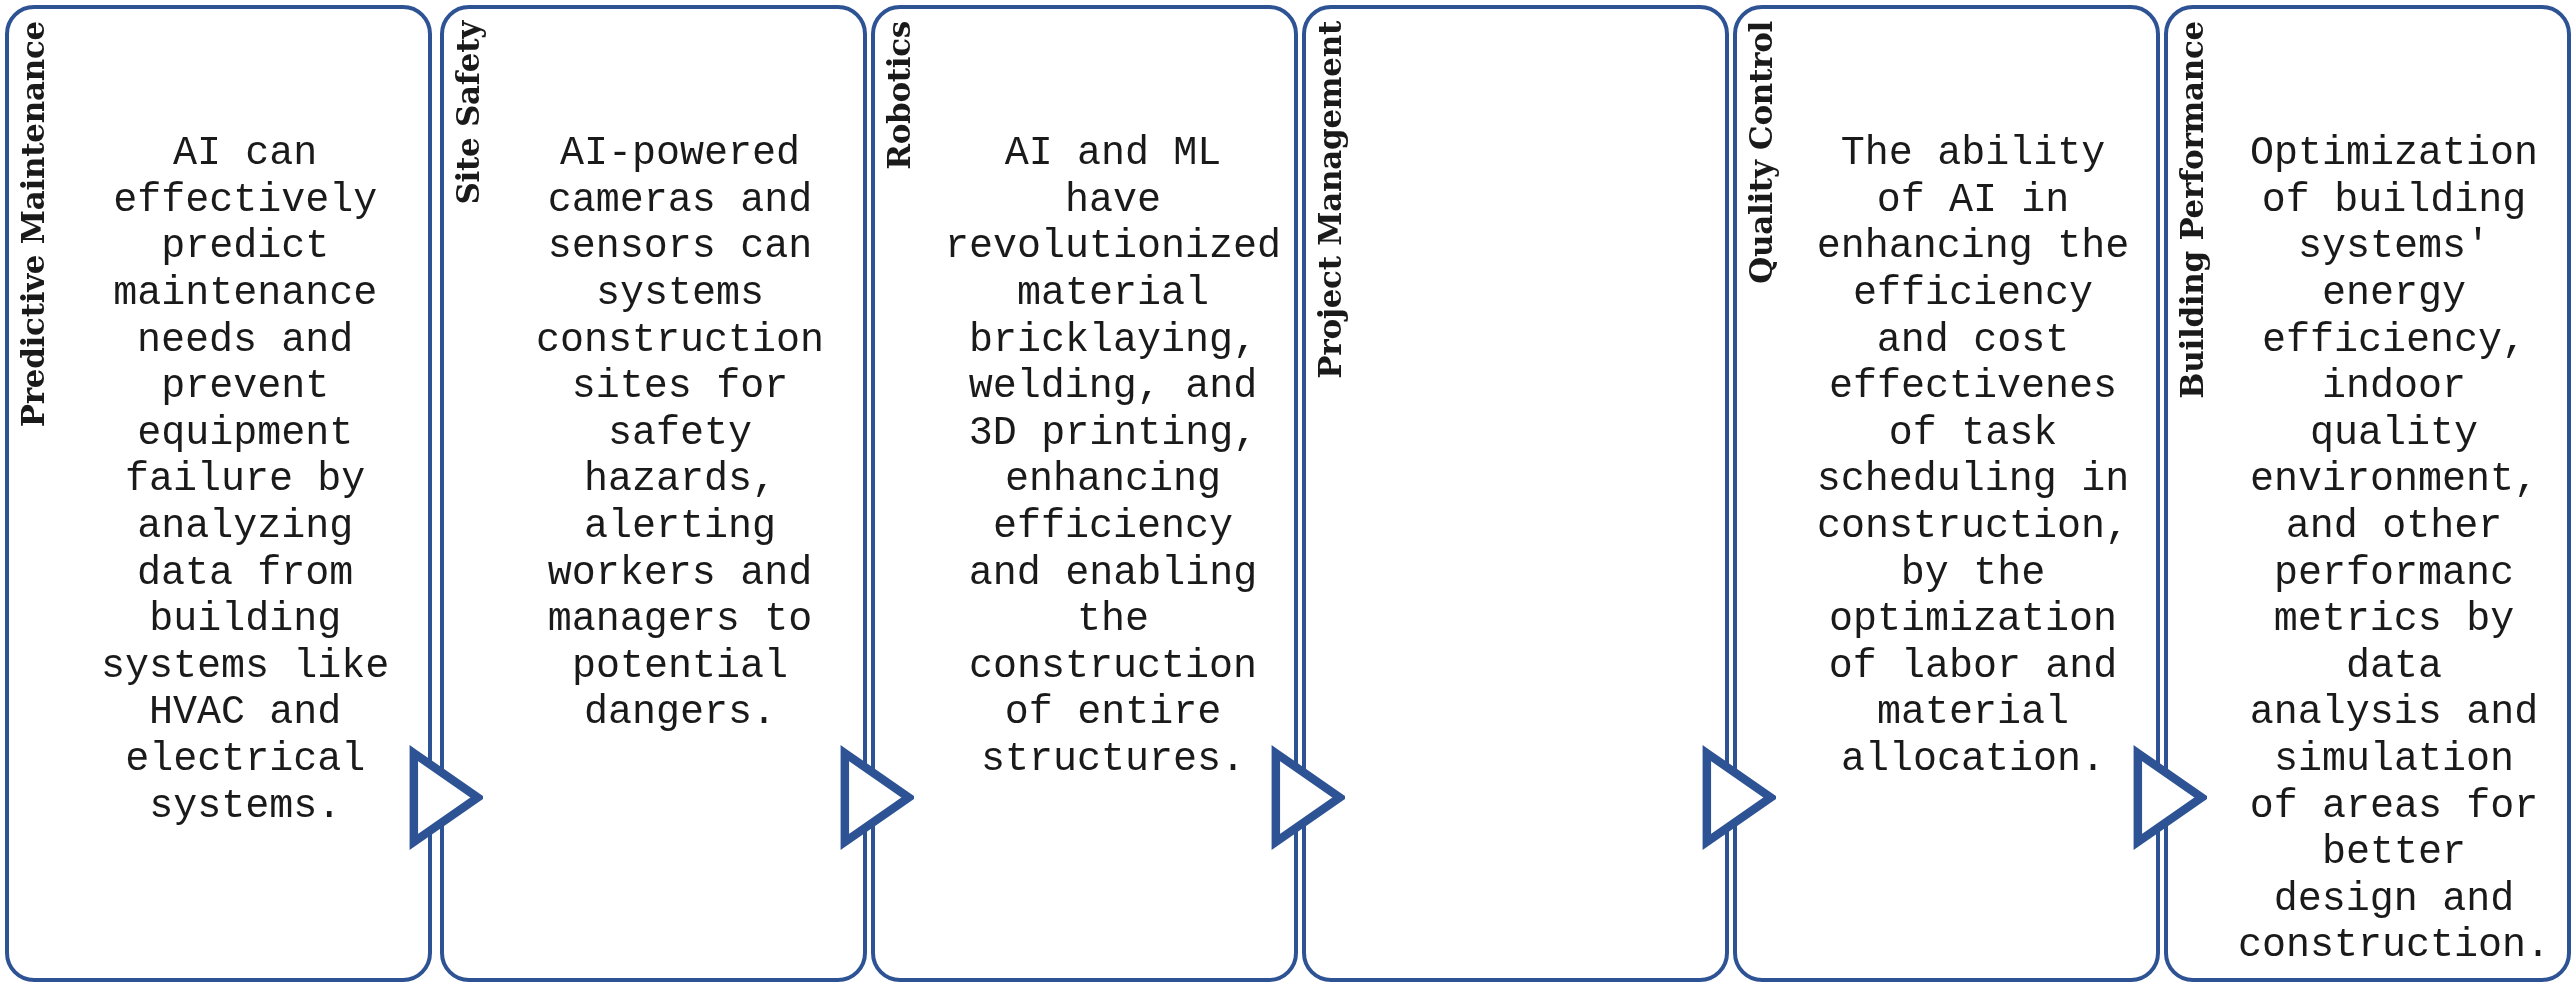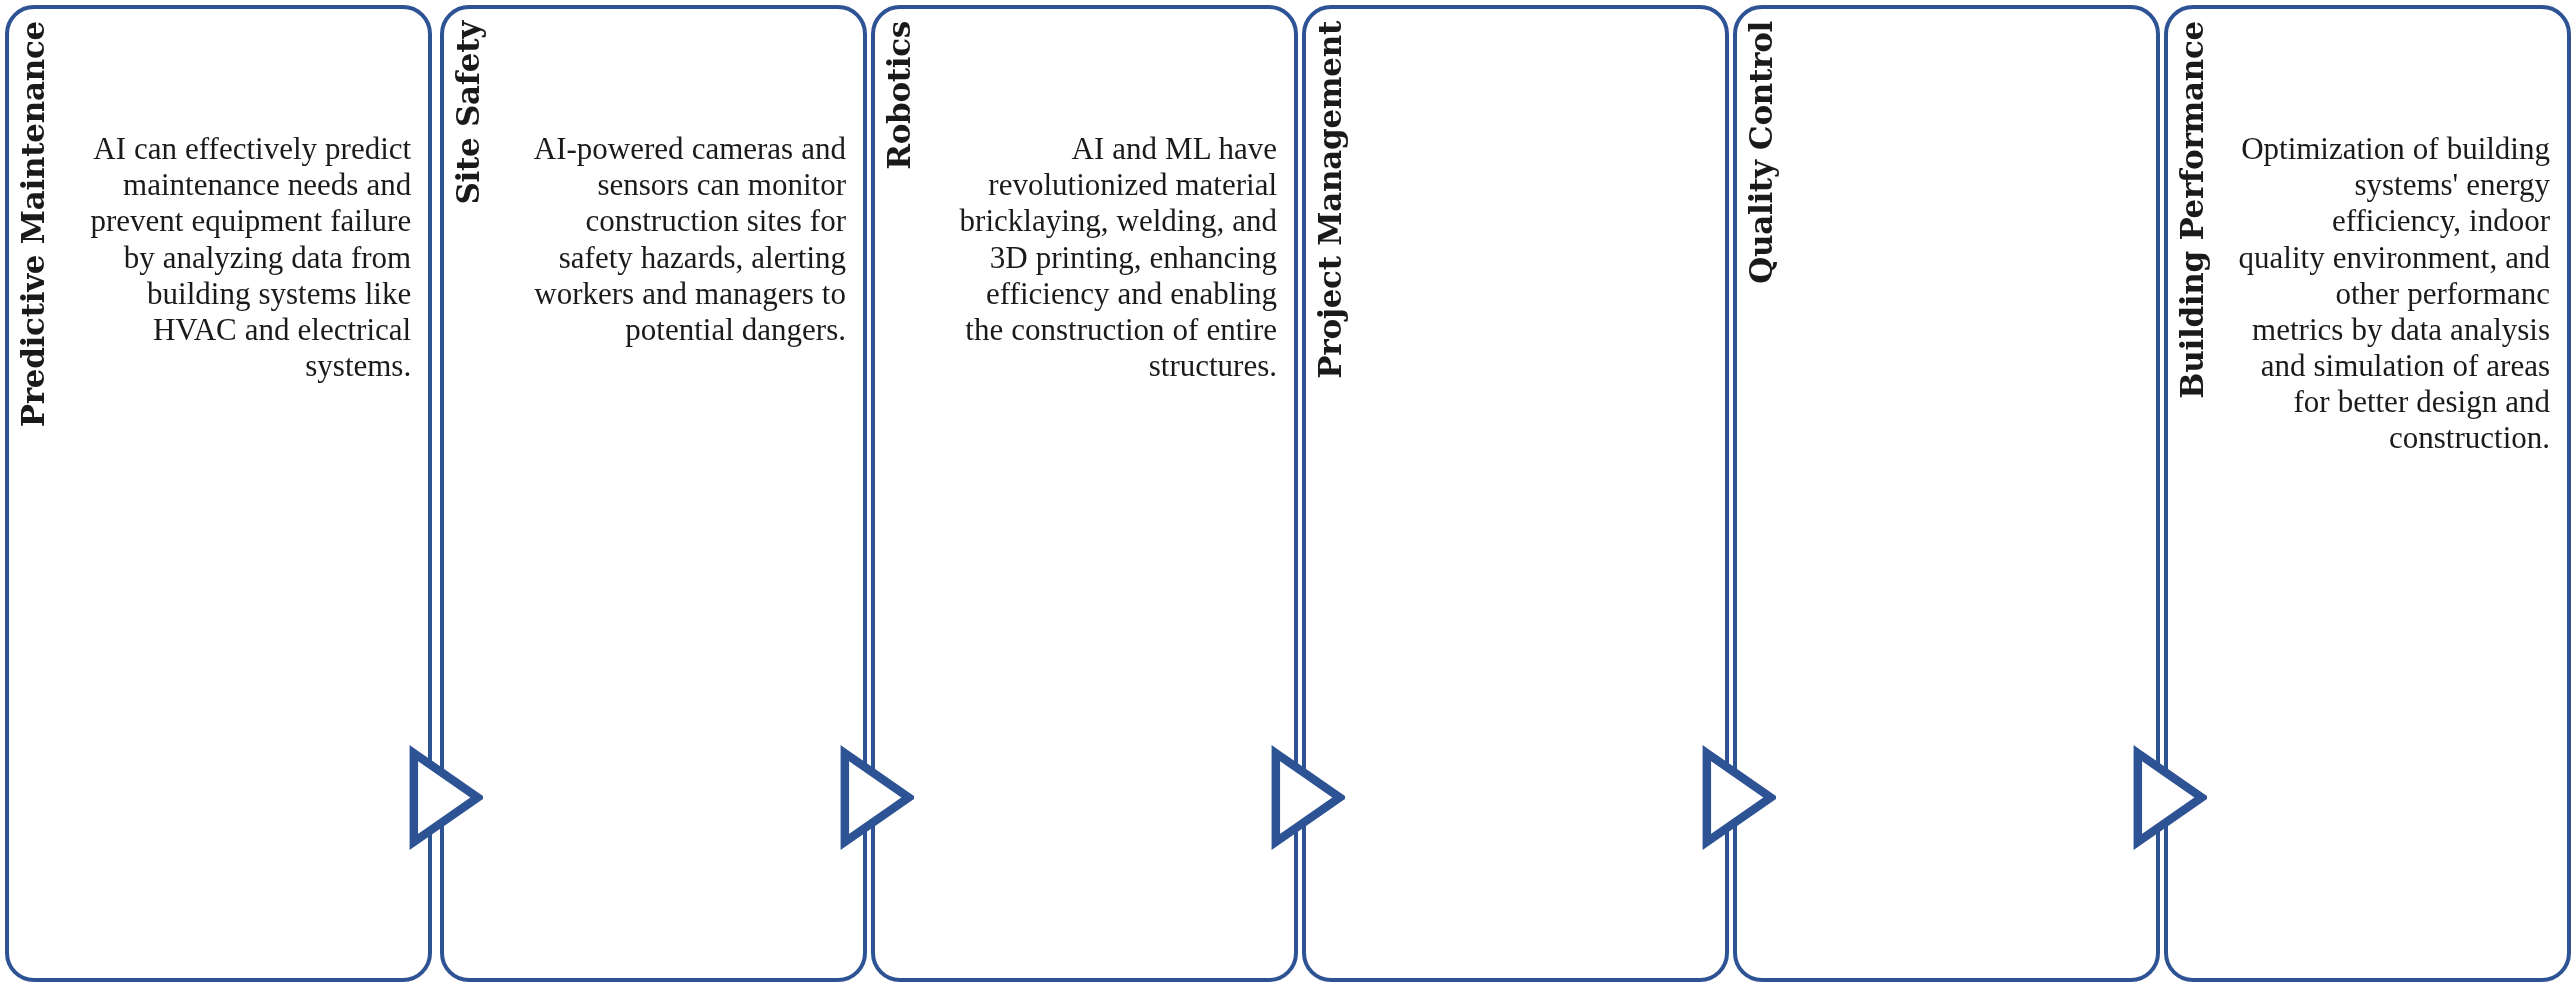--- a/index.html
+++ b/index.html
@@ -57,25 +57,25 @@
     letter-spacing: -0.3px;
   }
 
   
   .stage-body {
     flex: 1 1 auto;
     padding: 122px 17px 0 22px;
     box-sizing: border-box;
   }
   .stage-text {
-    font-family: Liberation Serif, serif;
-    font-size: 31px;
+    font-family: Liberation Mono, monospace;
+    font-size: 40px;
     line-height: 1.165;
     color: #1a1a1a;
-    text-align: right;
+    text-align: center;
     word-spacing: 0.3px;
   }
 
   
   .chevron {
     position: absolute;
     top: 745px;
     width: 77px;
     height: 105px;
     z-index: 5;
@@ -99,21 +99,21 @@
     <div class="stage-body">
       <div class="stage-text">AI can effectively predict maintenance needs and prevent equipment failure by analyzing data from building systems like HVAC and electrical systems.</div>
     </div>
   </div>
 
   <div class="stage-card" style="left:440px; width:427px;">
     <div class="stage-label-rail">
       <div class="stage-label">Site Safety</div>
     </div>
     <div class="stage-body">
-      <div class="stage-text">AI-powered cameras and sensors can monitor construction sites for safety hazards, alerting workers and managers to potential dangers.</div>
+      <div class="stage-text">AI-powered cameras and sensors can systems construction sites for safety hazards, alerting workers and managers to potential dangers.</div>
     </div>
   </div>
 
   <div class="stage-card" style="left:871px; width:427px;">
     <div class="stage-label-rail">
       <div class="stage-label">Robotics</div>
     </div>
     <div class="stage-body">
       <div class="stage-text">AI and ML have revolutionized material bricklaying, welding, and 3D printing, enhancing efficiency and enabling the construction of entire structures.</div>
     </div>
@@ -121,20 +121,23 @@
 
   <div class="stage-card" style="left:1302px; width:427px;">
     <div class="stage-label-rail">
       <div class="stage-label">Project Management</div>
     </div>
   </div>
 
   <div class="stage-card" style="left:1733px; width:427px;">
     <div class="stage-label-rail">
       <div class="stage-label">Quality Control</div>
+    </div>
+    <div class="stage-body">
+      <div class="stage-text">The ability of AI in enhancing the efficiency and cost effectivenes of task scheduling in construction, by the optimization of labor and material allocation.</div>
     </div>
   </div>
 
   <div class="stage-card" style="left:2164px; width:407px;">
     <div class="stage-label-rail">
       <div class="stage-label">Building Performance</div>
     </div>
     <div class="stage-body">
       <div class="stage-text">Optimization of building systems' energy efficiency, indoor quality environment, and other performanc metrics by data analysis and simulation of areas for better design and construction.</div>
     </div>

